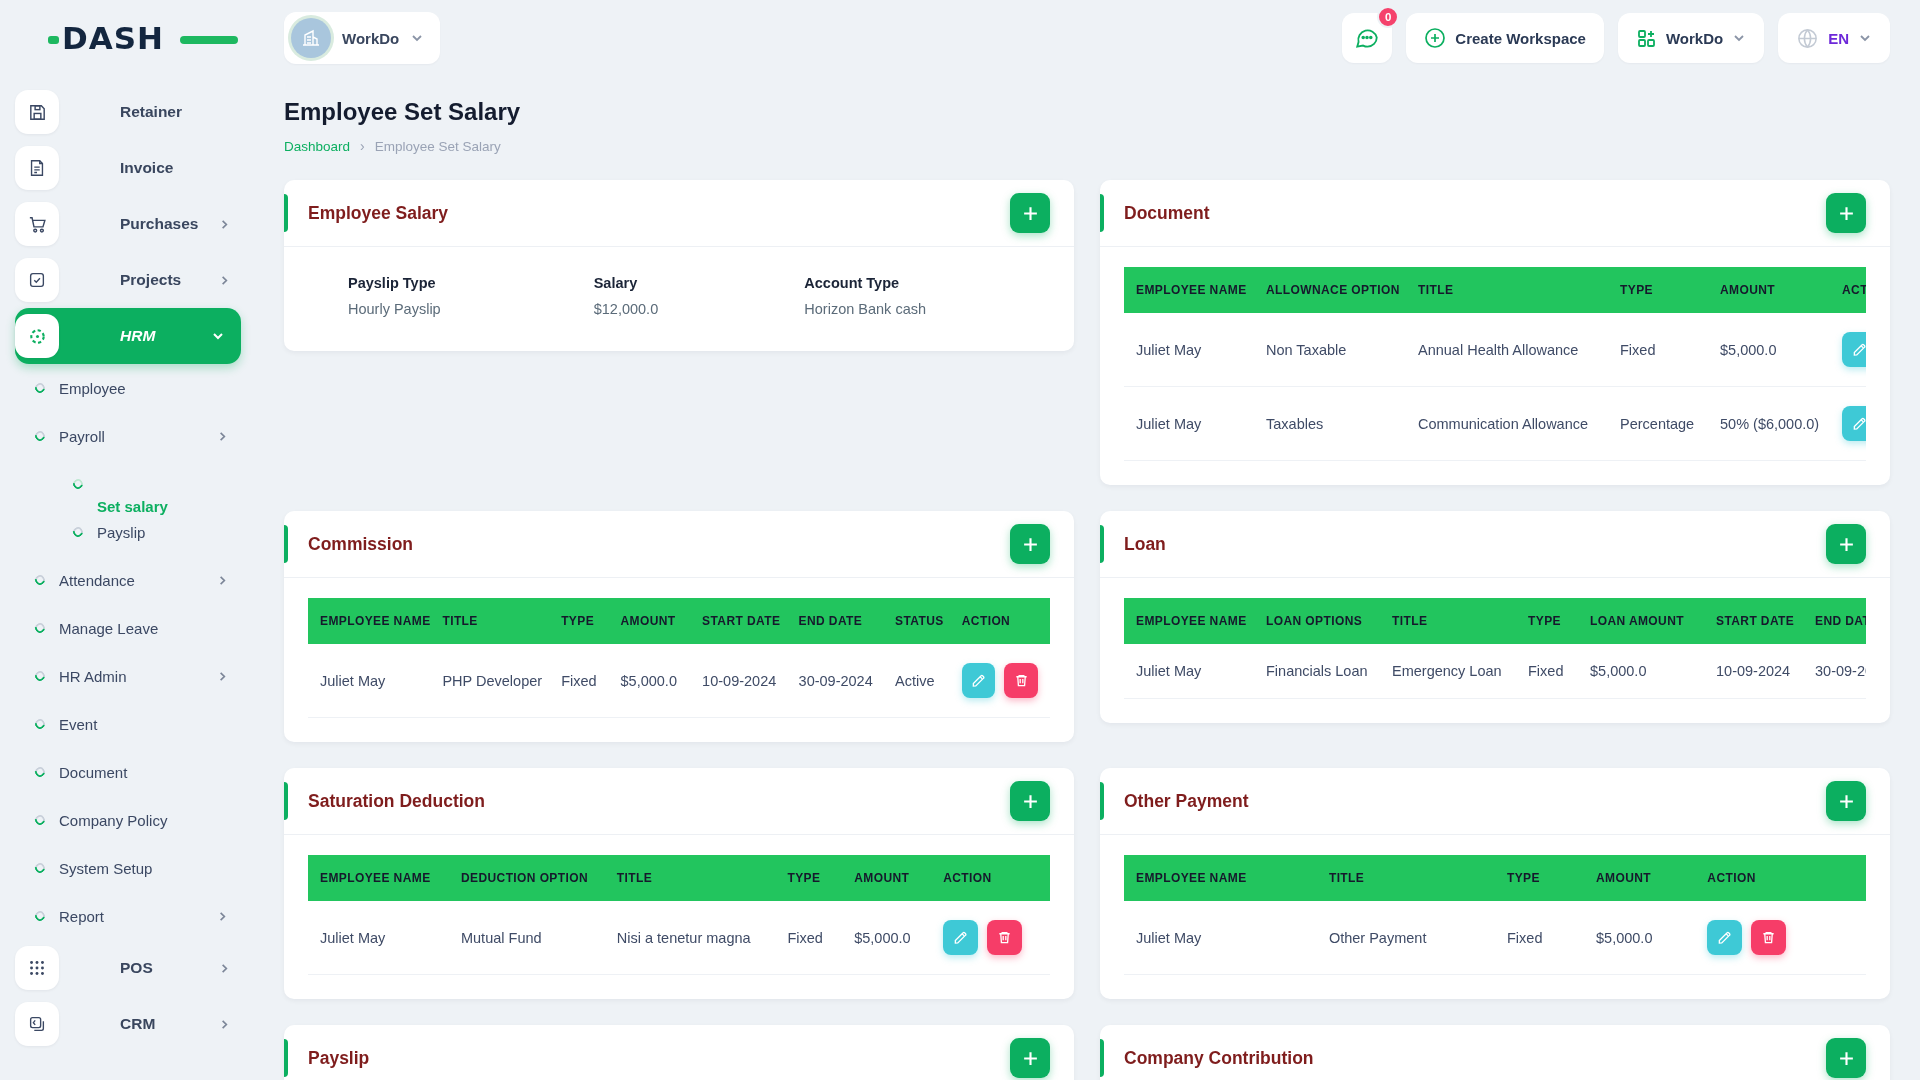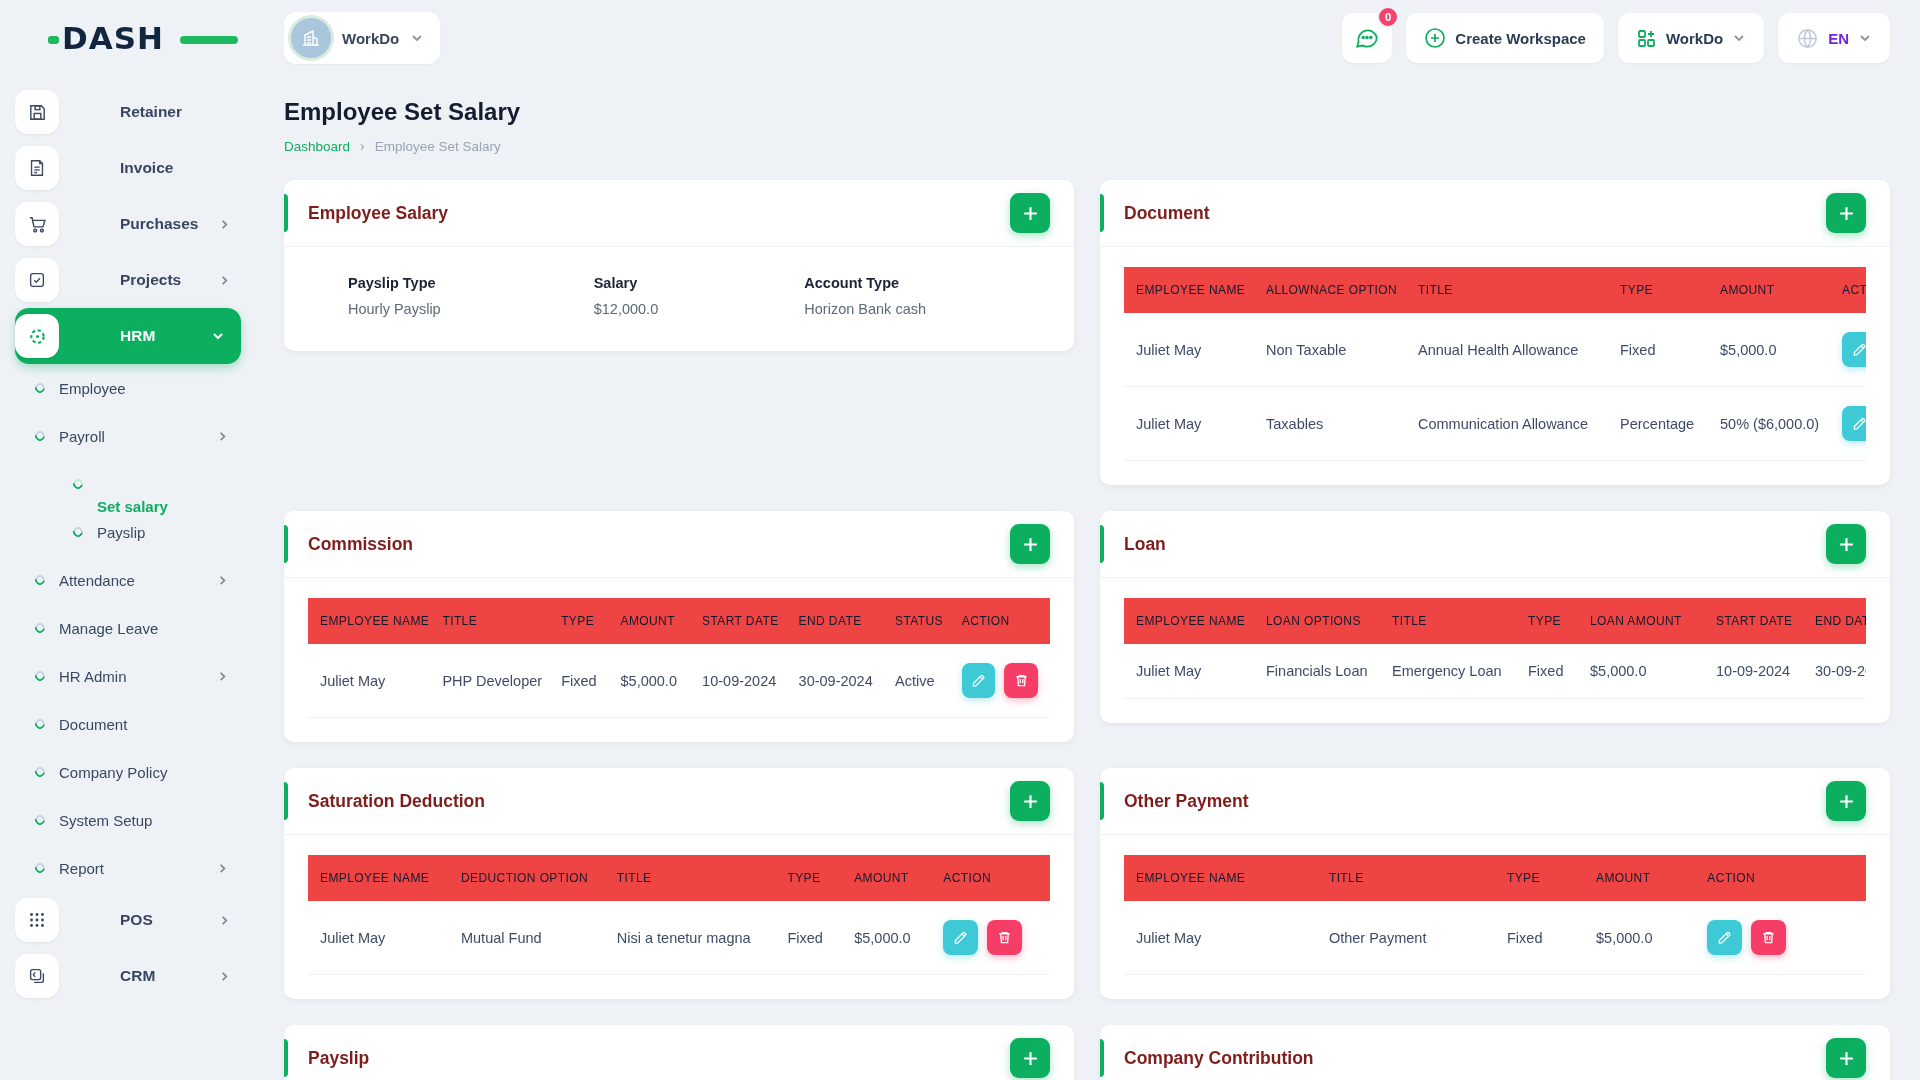--- a/index.html
+++ b/index.html
@@ -35,21 +35,21 @@
   .btn-pill { height:50px; padding:0 18px; gap:9px; font-size:15px; font-weight:600; color:#2b3a55; cursor:pointer; }
   .lang-green { color:#6d28d9; font-weight:700; }
 
   
   .sidebar { position:absolute; left:15px; top:84px; width:226px; }
   .side-item { display:flex; align-items:center; gap:16px; height:56px; cursor:pointer; padding-right:10px; }
   .icon-box { width:44px; height:44px; background:#fff; border-radius:13px; flex:0 0 44px;
               display:flex; align-items:center; justify-content:center; box-shadow:0 1px 3px rgba(16,24,40,.06); }
   .side-label { font-size:15.5px; font-weight:600; color:#39465e;margin-left:45px; }
   .side-chev { margin-left:auto; }
-  .side-item.active { background:#0caf60; border-radius:14px; padding-right:16px; box-shadow:0 4px 10px rgba(12,175,96,.3); }
+  .side-item.active { background:#0caf60; border-radius:14px; padding-right:16px; box-shadow:0 4px 10px rgba(12,175,96,.3);font-style:italic; }
   .side-item.active .side-label { color:#fff; }
   .sub-item { display:flex; align-items:center; gap:14px; height:48px; padding-left:20px; padding-right:12px; cursor:pointer; }
   .sub-item.nested { padding-left:58px; }
   .sub-label { font-size:15px; font-weight:500; color:#3b4863; }
   .sub-item.active .sub-label { color:#0caf60; font-weight:600;margin-top:44px; }
   .bullet { width:10px; height:10px; border-radius:50%; border:2px solid #c9d0da;
             border-bottom-color:#0caf60; border-left-color:#0caf60; transform:rotate(-35deg); flex:0 0 10px; }
   .sub-item.active .bullet { border-color:#bfe8d2; border-bottom-color:#0caf60; border-left-color:#0caf60; }
 
   
@@ -72,22 +72,22 @@
              display:flex; align-items:center; justify-content:center; box-shadow:0 3px 8px rgba(12,175,96,.35); }
   .card-body { padding:20px 24px 24px; }
   .card-body.fields { padding:28px 24px 34px; display:flex; }
   .field { }
   .field-label { font-size:14.5px; font-weight:700; color:#1b2437; margin-bottom:10px; }
   .field-value { font-size:14.5px; color:#5b6b79; }
   .f-col1 { width:35%;margin-left:40px; } .f-col2 { width:30%; } .f-col3 { width:35%; }
 
   .table-clip { overflow:hidden; }
   table { border-collapse:collapse; width:100%; }
-  th { text-align:left; font-size:12px; font-weight:400; color:#16192c; letter-spacing:.4px;
-       padding:16px 12px; background:#ef4444; white-space:nowrap; }
+  th { text-align:left; font-size:12px; font-weight:700; color:#16192c; letter-spacing:.4px;
+       padding:16px 12px; background:#22c55e; white-space:nowrap; }
   td { padding:19px 12px; font-size:14.5px; color:#3f4b66; white-space:nowrap; }
   tbody tr { border-bottom:1px solid #eef1f5; }
   .act-wrap { display:flex; gap:9px; }
   .act-btn { width:35px; height:35px; border:none; border-radius:8px; cursor:pointer;
              display:flex; align-items:center; justify-content:center; }
   .act-btn.edit { background:#3ec9d6; box-shadow:0 3px 7px rgba(62,201,214,.35); }
   .act-btn.del  { background:#f63d68; box-shadow:0 3px 7px rgba(246,61,104,.35); }
 
   
   .card-allowance table { table-layout:fixed; min-width:826px; }
@@ -278,20 +278,24 @@
   </div>
   <div class="sub-item">
     <span class="bullet"></span>
     <span class="sub-label">HR Admin</span>
     <svg class="side-chev" width="13" height="13" viewBox="0 0 14 14" fill="none" stroke="#7c8698" stroke-width="1.8">
         <path d="M5 3l4 4-4 4"></path>
       </svg>
   </div>
   <div class="sub-item">
     <span class="bullet"></span>
+    <span class="sub-label">Event</span>
+  </div>
+  <div class="sub-item">
+    <span class="bullet"></span>
     <span class="sub-label">Document</span>
   </div>
   <div class="sub-item">
     <span class="bullet"></span>
     <span class="sub-label">Company Policy</span>
   </div>
   <div class="sub-item">
     <span class="bullet"></span>
     <span class="sub-label">System Setup</span>
   </div>

